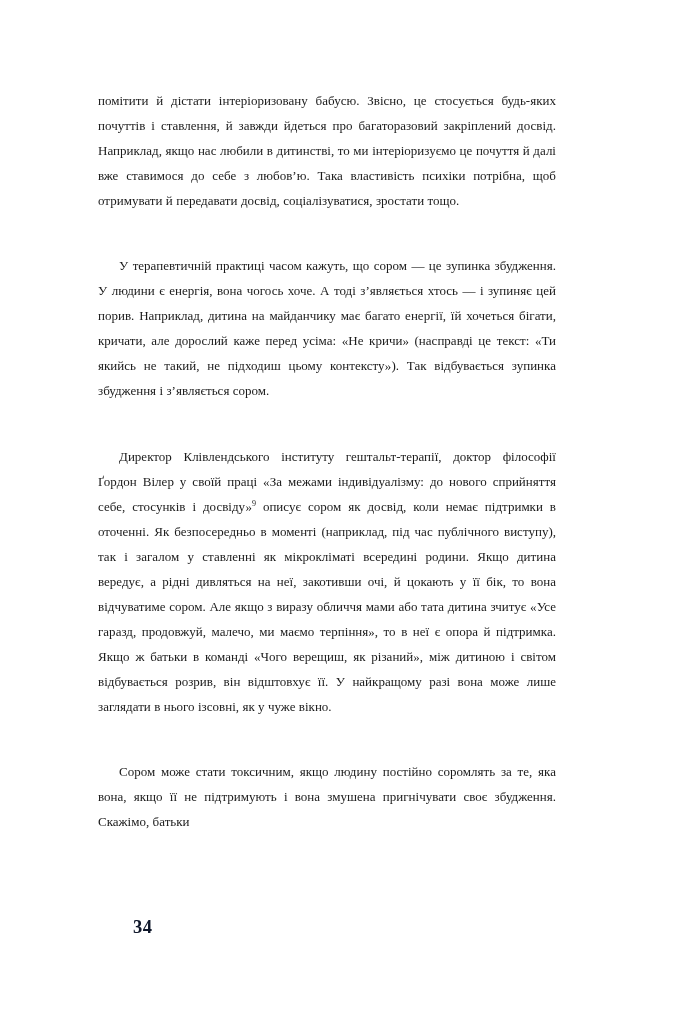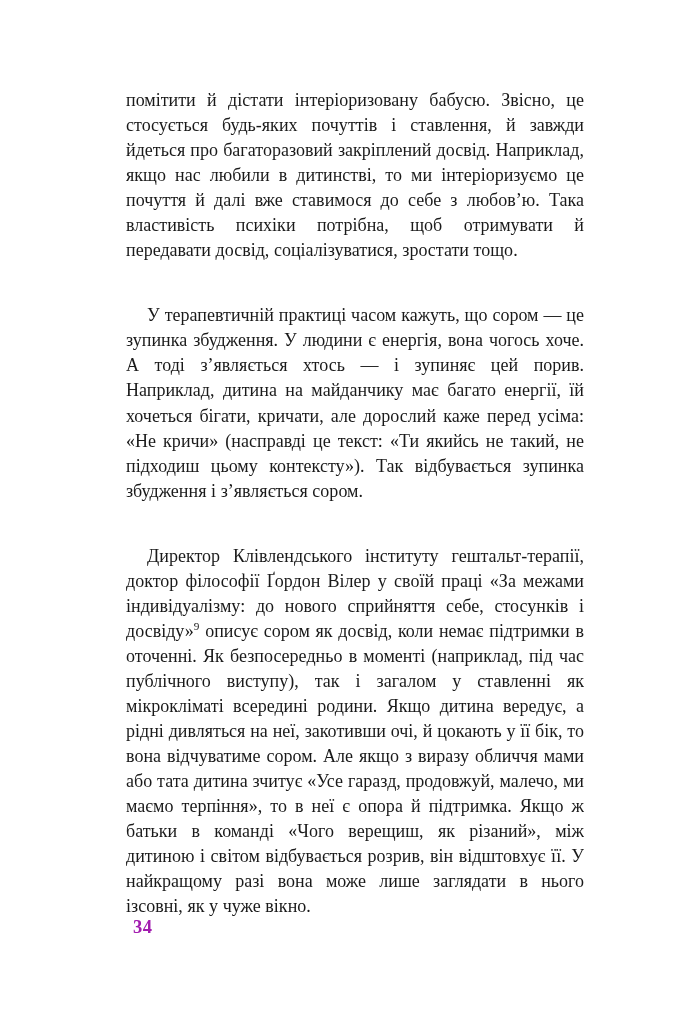--- a/index.html
+++ b/index.html
@@ -22,26 +22,26 @@
     position: absolute;
     left: 0;
     top: 0;
     width: 682px;
     height: 1024px;
     background: #ffffff;
   }
 
   .text-block {
     position: absolute;
-    left: 126px;
+    left: 98px;
     top: 88px;
     width: 458px;
     text-align: justify;
     text-justify: inter-word;
-    font-size: 18px;
+    font-size: 13px;
     line-height: 25.05px;
     letter-spacing: 0.01px;
     word-spacing: 0.1px;
     hyphens: manual;
   }
 
   .para {
     margin: 0;
     text-indent: 0;
   }
@@ -63,35 +63,36 @@
     letter-spacing: 0;
   }
 
   .page-number {
     position: absolute;
     left: 133px;
     top: 917px;
     font-size: 18.5px;
     font-weight: 700;
     letter-spacing: 0.6px;
-    color: #a21caf;
+    color: #0f172a;
     font-family: "Liberation Serif", "DejaVu Serif", serif;
   }
 </style>
 </head>
 <body>
 
 <div class="page">
 
   <div class="text-block">
 
     <p class="para">помітити й дістати інтеріоризовану бабусю. Звісно, це стосується будь-яких почуттів і ставлення, й завжди йдеться про багаторазовий закріплений досвід. Наприклад, якщо нас любили в дитинстві, то ми інтеріоризуємо це почуття й далі вже ставимося до себе з любов’ю. Така властивість психіки потрібна, щоб отримувати й передавати досвід, соціалізуватися, зростати тощо.</p>
 
     <p class="para indent">У терапевтичній практиці часом кажуть, що сором — це зупинка збудження. У людини є енергія, вона чогось хоче. А тоді з’являється хтось — і зупиняє цей порив. Наприклад, дитина на майданчику має багато енергії, їй хочеться бігати, кричати, але дорослий каже перед усіма: «Не кричи» (насправді це текст: «Ти якийсь не такий, не підходиш цьому контексту»). Так відбувається зупинка збудження і з’являється сором.</p>
 
     <p class="para indent"><span>Директор Клівлендського інституту гештальт-терапії, доктор філософії Ґордон Вілер у своїй праці «За межами індивідуалізму: до нового сприйняття себе, стосунків і досвіду»</span><sup class="footnote-marker">9</sup><span> описує сором як досвід, коли немає підтримки в оточенні. Як безпосередньо в моменті (наприклад, під час публічного виступу), так і загалом у ставленні як мікрокліматі всередині родини. Якщо дитина вередує, а рідні дивляться на неї, закотивши очі, й цокають у її бік, то вона відчуватиме сором. Але якщо з виразу обличчя мами або тата дитина зчитує «Усе гаразд, продовжуй, малечо, ми маємо терпіння», то в неї є опора й підтримка. Якщо ж батьки в команді «Чого верещиш, як різаний», між дитиною і світом відбувається розрив, він відштовхує її. У найкращому разі вона може лише заглядати в нього ізсовні, як у чуже вікно.</span></p>
 
+    <p class="para indent">Сором може стати токсичним, якщо людину постійно соромлять за те, яка вона, якщо її не підтримують і вона змушена пригнічувати своє збудження. Скажімо, батьки</p>
 
   </div>
 
   <div class="page-number">34</div>
 
 </div>
 
 </body></html>

